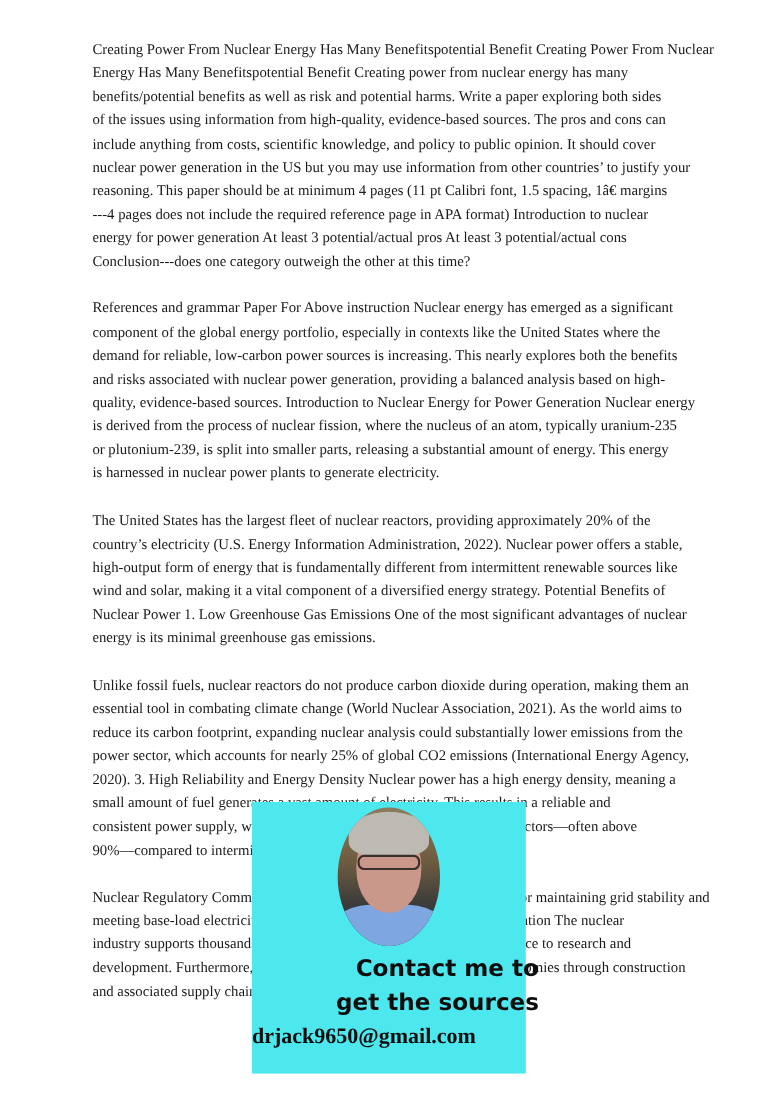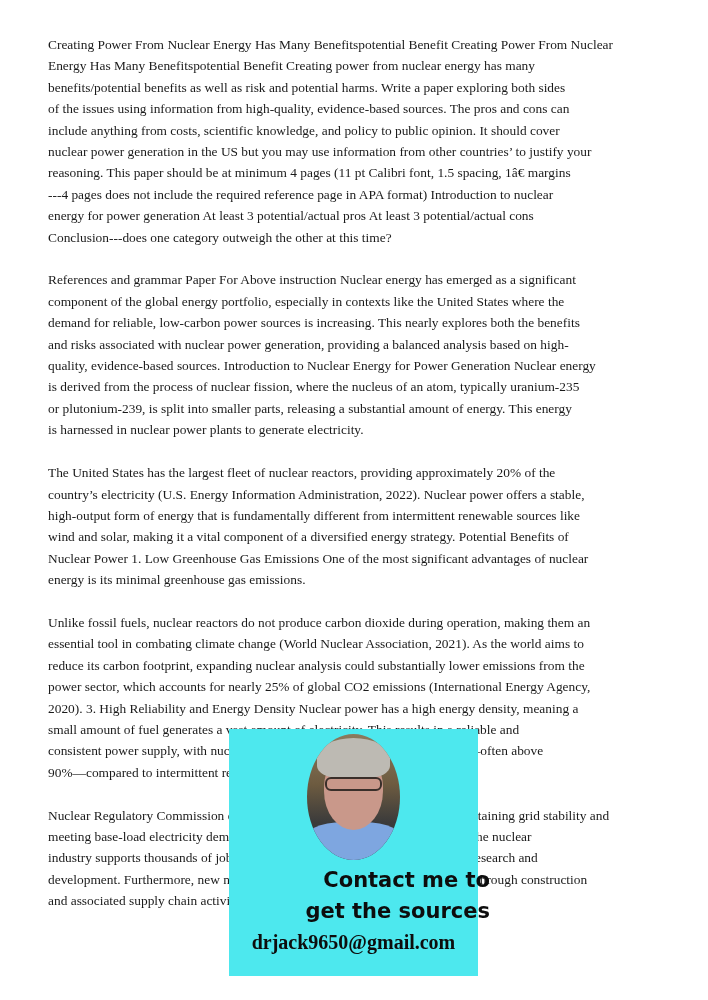--- a/index.html
+++ b/index.html
@@ -3,41 +3,41 @@
 <meta charset="utf-8">
 <style>
   html, body { margin: 0; padding: 0; background: #ffffff; }
   body { width: 708px; height: 1000px; position: relative; overflow: hidden; }
   .page {
     position: absolute; left: 48px; top: 34px; width: 620px;
     font-family: "Liberation Serif", "DejaVu Serif", serif;
     font-size: 13.4px; line-height: 21.4px; color: #1a1a1a;
   }
   .para { margin: 0 0 21.4px 0; }
-  .line { display: block; white-space: nowrap; }
+  .line { display: block; white-space: nowrap; margin-left: 36px; }
   .ad {
     position: absolute; left: 229px; top: 729px; width: 249px; height: 247px;
     background: #4de8ee;
   }
   .photo {
     position: absolute; left: 78px; top: 5px; width: 93px; height: 126px;
     border-radius: 50%; overflow: hidden;
     background: linear-gradient(180deg, #8b7a5e 0%, #6d5b40 40%, #3b3b3b 70%, #2e2e2e 100%);
   }
   .photo .hair { position:absolute; left:10px; top:4px; width:73px; height:40px; border-radius:50% 50% 30% 30%; background:#bdbab3; }
   .photo .face { position:absolute; left:17px; top:18px; width:59px; height:78px; border-radius:45% 45% 50% 50%; background:#c9988a; }
   .photo .glasses { position:absolute; left:18px; top:43px; width:57px; height:14px; border:2px solid #3a2f2a; border-radius:6px; box-sizing:border-box; }
   .photo .shirt { position:absolute; left:-5px; top:88px; width:103px; height:50px; border-radius:40% 40% 0 0; background:#7ea6e0; }
   .ad-headline {
     position: absolute; left: 0; width: 100%; top: 136px; text-align: right;
     font-family: "DejaVu Sans", "Liberation Sans", sans-serif; font-weight: bold;
     font-size: 21px; line-height: 31px; color: #0d0d0d; padding-left: 12px;
   }
   .ad-email {
-    position: absolute; left: 0; width: 100%; top: 202px; text-align: center;
+    position: absolute; left: 0; width: 100%; top: 202px; 
     font-family: "Liberation Serif", "DejaVu Serif", serif; font-weight: bold;
     font-size: 20px; color: #0d0d0d;
   }
 </style>
 </head>
 <body>
 
 <div class="page">
   <p class="para">
     <span class="line">Creating Power From Nuclear Energy Has Many Benefitspotential Benefit Creating Power From Nuclear</span>

